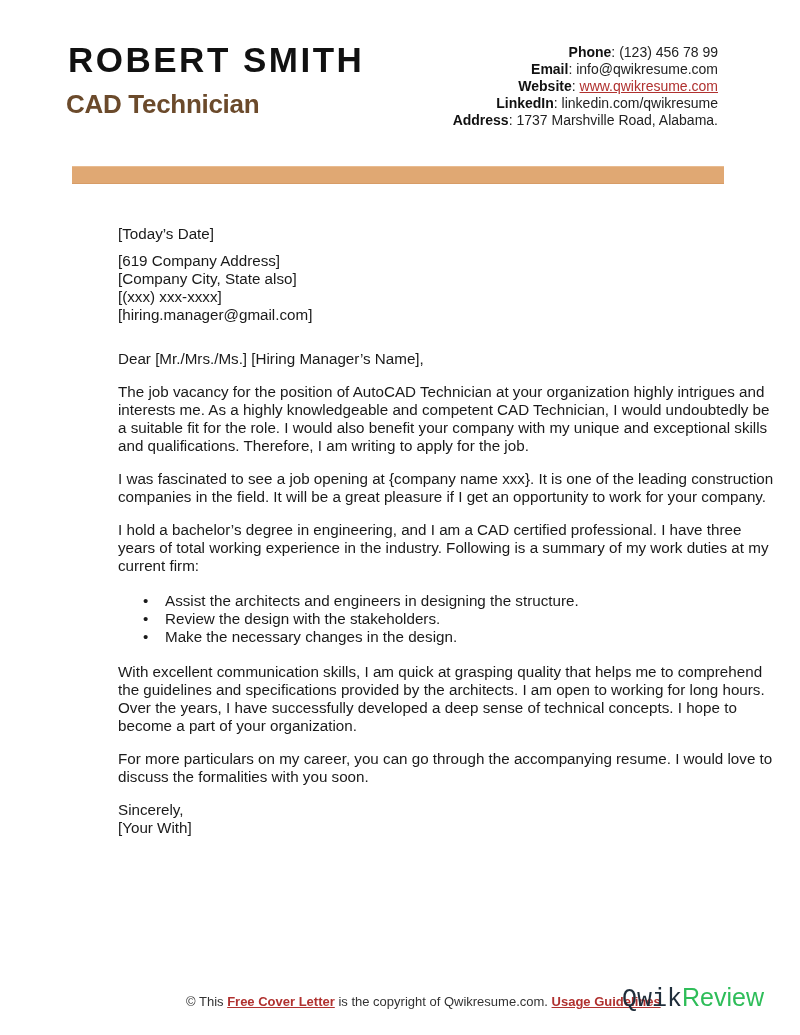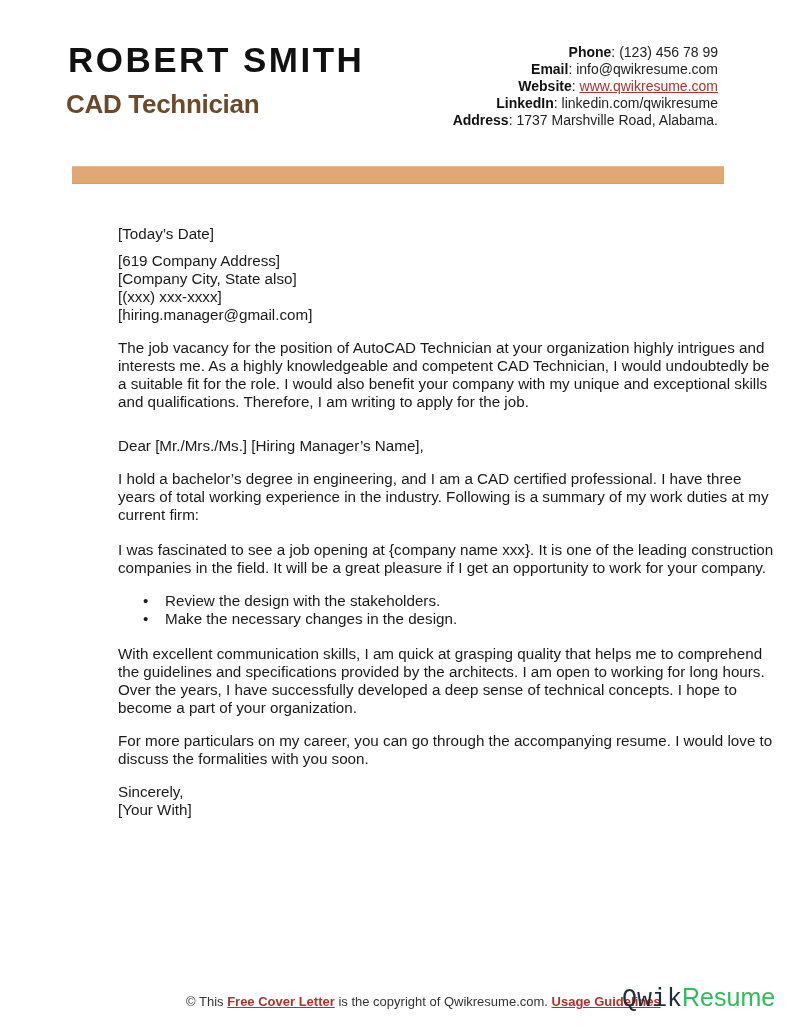--- a/index.html
+++ b/index.html
@@ -45,35 +45,36 @@
 <div class="bar"></div>
 
 <div class="body">
   <p class="date">[Today’s Date]</p>
   <p>
     <span>[619 Company Address]</span><br>
     <span>[Company City, State also]</span><br>
     <span>[(xxx) xxx-xxxx]</span><br>
     <span>[hiring.manager@gmail.com]</span>
   </p>
+  <p style="margin-top:26px">Dear [Mr./Mrs./Ms.] [Hiring Manager’s Name],</p>
   <p>The job vacancy for the position of AutoCAD Technician at your organization highly intrigues and interests me. As a highly knowledgeable and competent CAD Technician, I would undoubtedly be a suitable fit for the role. I would also benefit your company with my unique and exceptional skills and qualifications. Therefore, I am writing to apply for the job.</p>
-  <p style="margin-top:26px">Dear [Mr./Mrs./Ms.] [Hiring Manager’s Name],</p>
+  <p>I was fascinated to see a job opening at {company name xxx}. It is one of the leading construction companies in the field. It will be a great pleasure if I get an opportunity to work for your company.</p>
   <p style="margin-bottom:17px">I hold a bachelor’s degree in engineering, and I am a CAD certified professional. I have three years of total working experience in the industry. Following is a summary of my work duties at my current firm:</p>
-  <p>I was fascinated to see a job opening at {company name xxx}. It is one of the leading construction companies in the field. It will be a great pleasure if I get an opportunity to work for your company.</p>
   <ul>
+    <li>Assist the architects and engineers in designing the structure.</li>
     <li>Review the design with the stakeholders.</li>
     <li>Make the necessary changes in the design.</li>
   </ul>
   <p>With excellent communication skills, I am quick at grasping quality that helps me to comprehend the guidelines and specifications provided by the architects. I am open to working for long hours. Over the years, I have successfully developed a deep sense of technical concepts. I hope to become a part of your organization.</p>
   <p>For more particulars on my career, you can go through the accompanying resume. I would love to discuss the formalities with you soon.</p>
   <p>
     <span>Sincerely,</span><br>
     <span>[Your With]</span>
   </p>
 </div>
 
 <div class="footer">
   <span>© This </span><a>Free Cover Letter</a><span> is the copyright of Qwikresume.com. </span><a>Usage Guidelines</a>
 </div>
 
 <div class="logo">
-  <span class="q">Qwik</span><span class="r">Resume</span>
+  <span class="q">Qwik</span><span class="r">Review</span>
 </div>
 
 </body></html>

